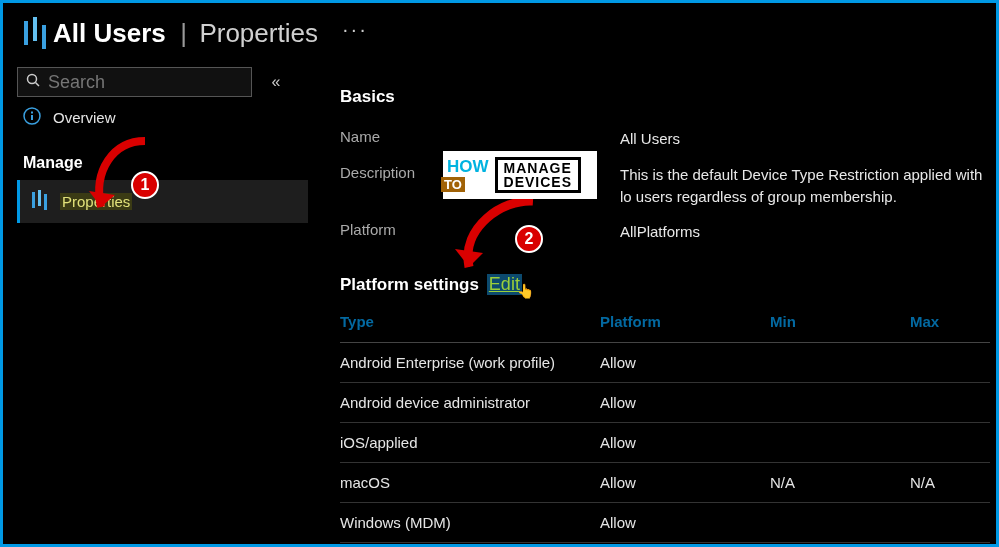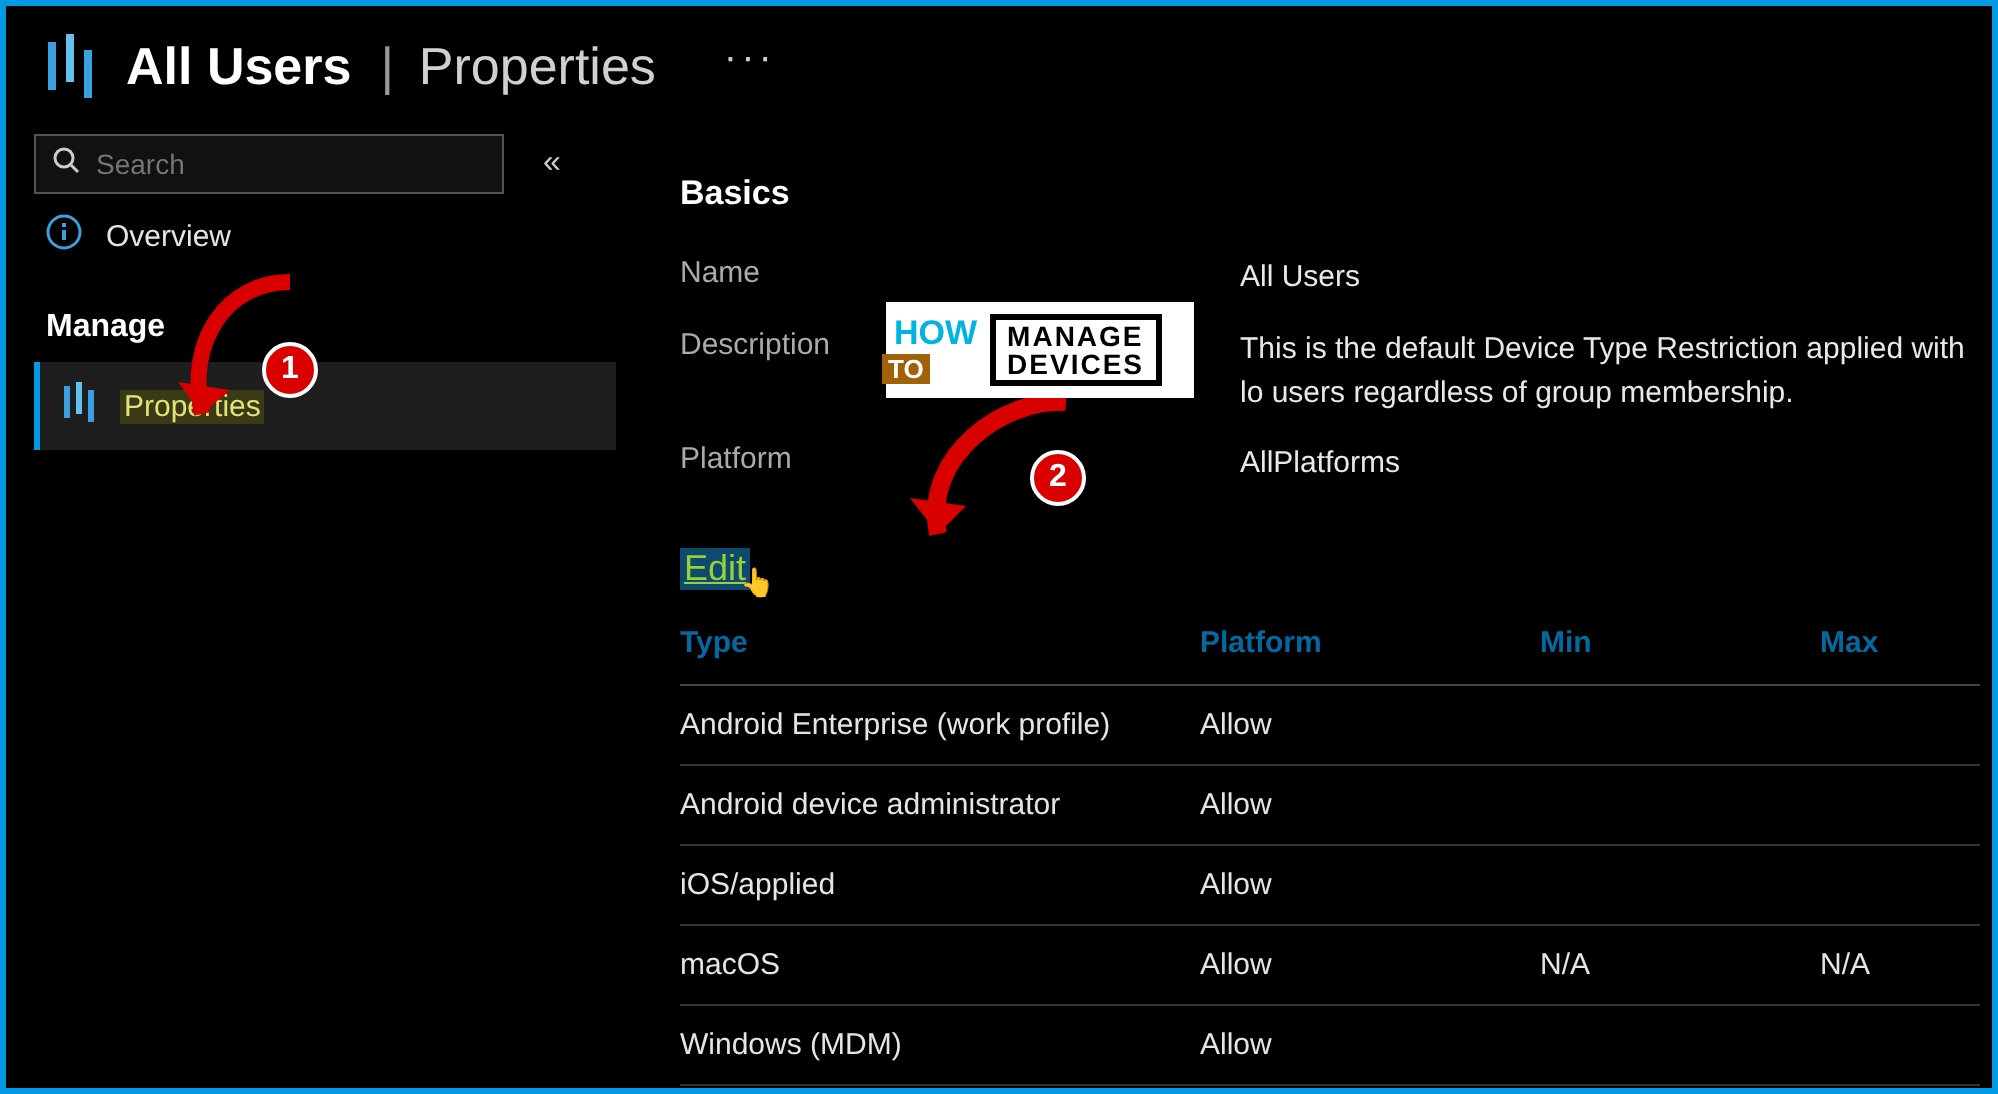--- a/index.html
+++ b/index.html
@@ -8,40 +8,40 @@
     background: #000;
     font-family: "Segoe UI", Arial, sans-serif;
     color: #fff;
     border: 3px solid #0099e5;
     position: relative;
     overflow: hidden;
   }
   .header {
     display: flex; align-items: center;
     padding: 14px 2px 10px 18px;
-    gap: 14px;
+    gap: 4px;
   }
   .header-icon svg { display: block; }
   .header-title { font-size: 26px; font-weight: 600; color: #fff; }
   .header-sub { font-size: 26px; font-weight: 300; color: #d0d0d0; margin-left: 4px; }
   .header-divider { font-size: 26px; font-weight: 300; color: #999; margin: 0 4px 0 10px; }
   .header-more { color: #ccc; font-size: 20px; margin-left: 20px; letter-spacing: 2px; position:relative; top:-4px;}
 
   .body { display: flex; }
   .sidebar { width: 305px; padding: 8px 0 0 14px; }
   .search-wrap { display:flex; align-items:center; gap: 10px;}
   .search {
     display: flex; align-items: center;
     border: 1px solid #555; background: #111;
     width: 235px; height: 30px; padding: 0 8px;
     color: #aaa;
   }
   .search input {
     background: transparent; border: none; outline: none;
-    color: #ccc; font-size: 14px; width: 100%; margin-left: 8px;
+    color: #ccc; font-size: 18px; width: 100%; margin-left: 8px;
   }
   .collapse-btn { color:#ccc; font-size:16px; width:28px; text-align:center;}
   .sb-item {
     display: flex; align-items: center; gap: 12px;
     padding: 10px 6px; font-size: 15px; color: #e5e5e5;
     cursor: pointer;
   }
   .sb-section { font-size: 16px; font-weight: 600; color: #fff; padding: 16px 6px 8px 6px; }
   .sb-item.selected {
     background: #1e1e1e;
@@ -153,20 +153,21 @@
     <div class="kv-row">
       <div class="kv-label">Description</div>
       <div class="kv-value">This is the default Device Type Restriction applied with lo users regardless of group membership.</div>
     </div>
     <div class="kv-row">
       <div class="kv-label">Platform</div>
       <div class="kv-value">AllPlatforms</div>
     </div>
 
     <div class="platform-settings-row">
+      <span class="ps-title">Platform settings</span>
       <span class="edit-link">Edit</span>
       <span class="cursor-hand">👆</span>
     </div>
 
     <table>
       <thead>
         <tr>
           <th>Type</th>
           <th>Platform</th>
           <th>Min</th>

